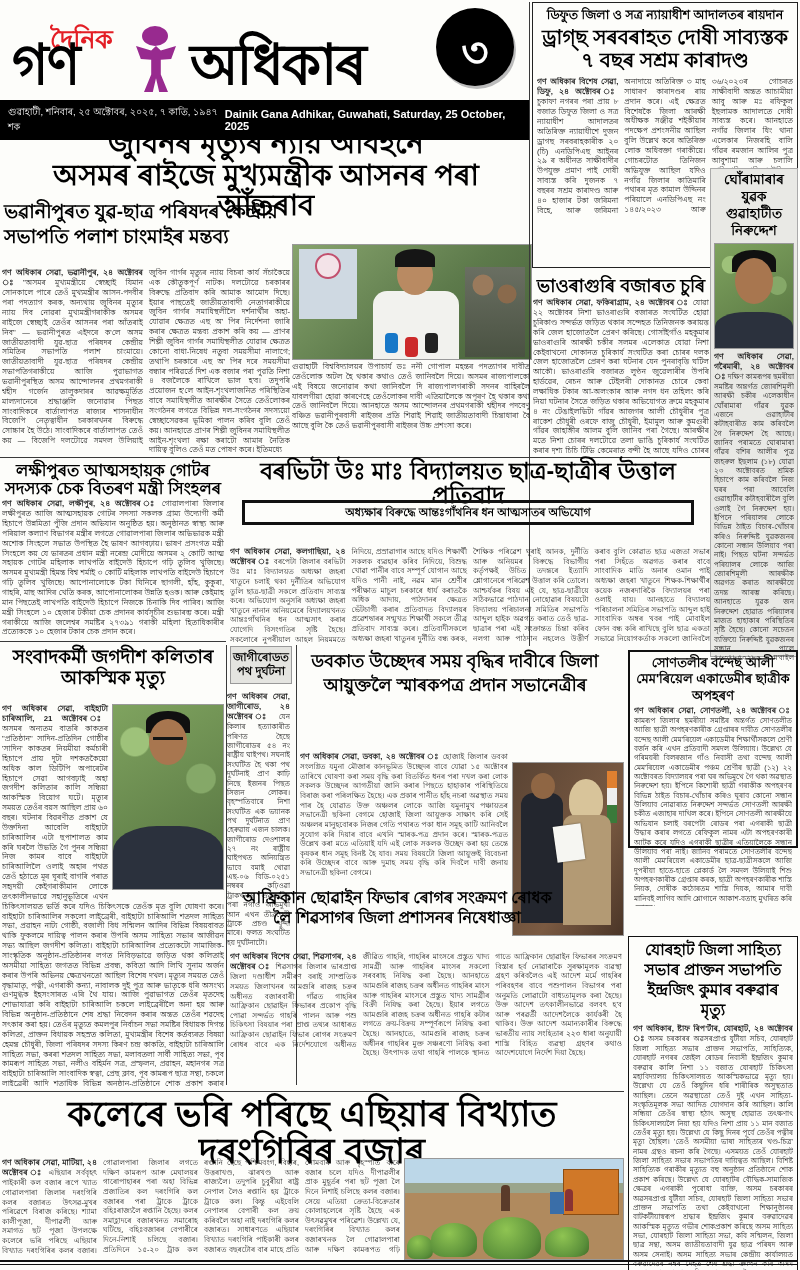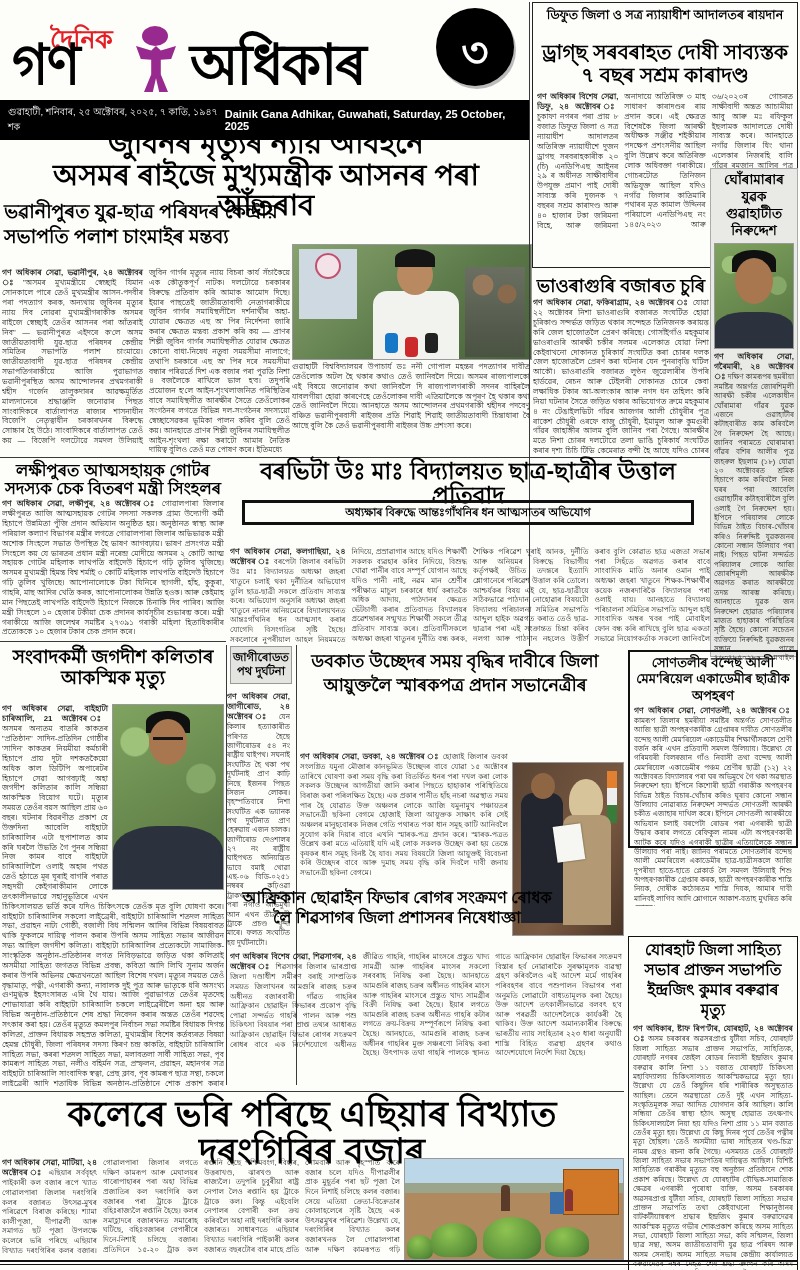--- a/index.html
+++ b/index.html
@@ -84,21 +84,21 @@
       <span>৩</span>
     </div>
     <div class="abs" id="datebar">
       <span class="as">গুৱাহাটী, শনিবাৰ, ২৫ অক্টোবৰ, ২০২৫, ৭ কাতি, ১৯৪৭ শক</span>
       <span class="en">Dainik Gana Adhikar, Guwahati, Saturday, 25 October, 2025</span>
     </div>
   </div>
 
   <div class="abs" id="drug-box">
     <div class="hl" style="font-size:12.5px;">ডিফুত জিলা ও সত্ৰ ন্যায়াধীশ আদালতৰ ৰায়দান</div>
-    <div class="hl" style="font-size:20px;line-height:1.15;margin-top:15px;">ড্ৰাগ্ছ সৰবৰাহত দোষী সাব্যস্তক ৭ বছৰ সশ্ৰম কাৰাদণ্ড</div>
+    <div class="hl" style="font-size:20px;line-height:1.15;margin-top:0;">ড্ৰাগ্ছ সৰবৰাহত দোষী সাব্যস্তক ৭ বছৰ সশ্ৰম কাৰাদণ্ড</div>
     <div class="jtext cols3" style="height:158px;margin-top:5px;">
       <b>গণ অধিকাৰ বিশেষ সেৱা, ডিফু, ২৪ অক্টোবৰ ঃ</b>
       <span>চুকাফা নগৰৰ পৰা প্ৰায় ৮ বজাত ডিফুত জিলা ও সত্ৰ ন্যায়াধীশ আদালতৰ অতিৰিক্ত ন্যায়াধীশে দুজন ড্ৰাগছ সৰবৰাহকাৰীক ২০ (চি) এনডিপিএছ আইনৰ ২৯ ৰ অধীনত সাক্ষীবাদীৰ উপযুক্ত প্ৰমাণ পাই দোষী সাব্যস্ত কৰি দুজনক ৭ বছৰৰ সশ্ৰম কাৰাদণ্ড আৰু ৪০ হাজাৰ টকা জৰিমনা বিহে, আৰু জৰিমনা অনাদায়ে অতিৰিক্ত ৩ মাহ সাধাৰণ কাৰাদণ্ডৰ ৰায় প্ৰদান কৰে। এই ক্ষেত্ৰত বিশেষকৈ জিলা আৰক্ষী অধীক্ষক সঞ্জীৱ শইকীয়াৰ পদক্ষেপ প্ৰশংসনীয় আছিল বুলি উল্লেখ কৰে অতিৰিক্ত লোক অধিবক্তা গৰাকীয়ে। গোচৰটোত তিনিজন অভিযুক্ত আছিল যদিও নগাঁৱ জিলাৰ কাতিমাৰি পথাৰৰ মৃত কামাল উদ্দিনৰ পৰিয়ালে এনডিপিএছ নং ১৪৫/২০২৩ আৰু ৩৬/২০২৩ৰ গোচৰত সাক্ষীবাদী অন্তত আচামীয়া আবু আৰু মঃ ৰফিকুল ইছলামক আদালতে দোষী সাব্যস্ত কৰে। আনহাতে নগাঁৱ জিলাৰ ধিং থানা এলেকাৰ নিজৰহি বালি গাঁৱৰ ৰমজান আলিৰ পুত্ৰ আবুশামা আৰু চলালি কাতিমাৰিৰ বাসিন্দা উদ্দিনৰ পুত্ৰ আবু শামাৰ বিৰুদ্ধে আদালতে ৭ বছৰৰ কাৰাদণ্ডৰ ঐতিহাসিক ৰায়দান প্ৰদান কৰে।</span>
     </div>
   </div>
 
   <div>
     <div class="abs hl" style="left:2px;top:128px;width:528px;font-size:29px;line-height:1.05;">জুবিনৰ মৃত্যুৰ ন্যায় অবিহনে</div>
     <div class="abs hl" style="left:2px;top:160px;width:528px;font-size:29px;line-height:1.05;">অসমৰ ৰাইজে মুখ্যমন্ত্ৰীক আসনৰ পৰা আঁতৰাব</div>
     <div class="abs" style="left:4px;top:200px;width:284px;font-size:19px;font-weight:700;line-height:1.3;color:#000;">ভৱানীপুৰত যুৱ-ছাত্ৰ পৰিষদৰ কেন্দ্ৰীয় সভাপতি পলাশ চাংমাইৰ মন্তব্য</div>

